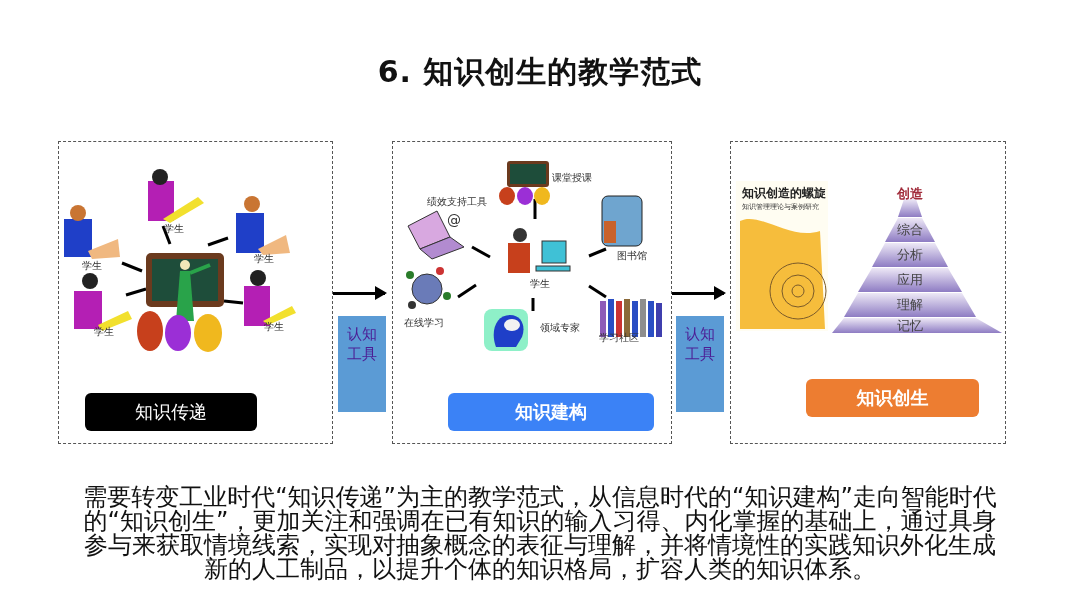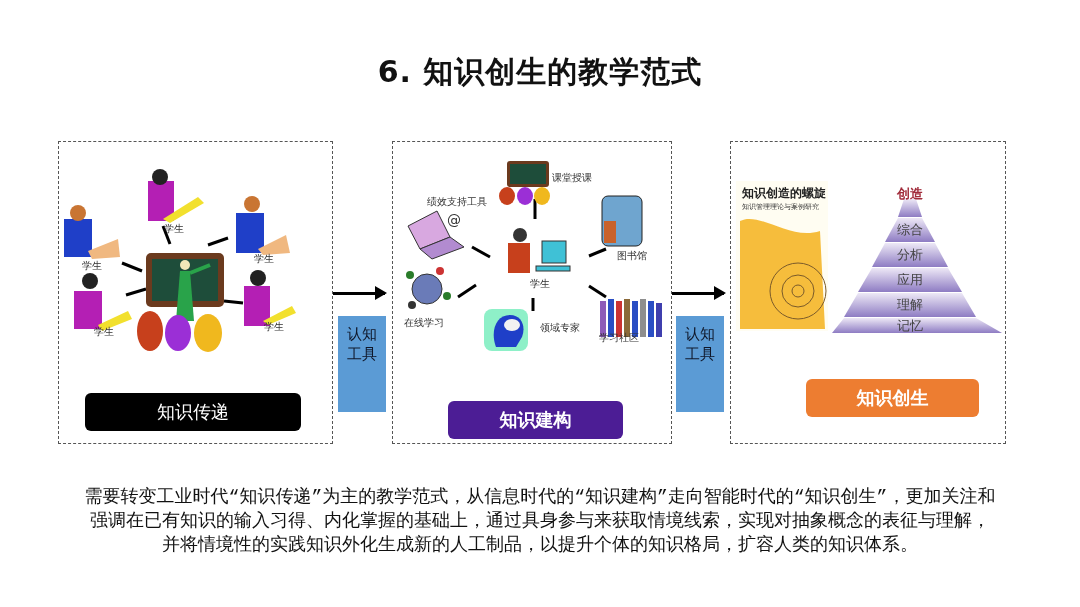--- a/index.html
+++ b/index.html
@@ -6,34 +6,34 @@
   body { width:1080px; height:607px; position:relative; overflow:hidden;
          font-family:"DejaVu Sans", "Liberation Sans", sans-serif; color:#111; }
   .title { position:absolute; left:0; width:1080px; top:52px; text-align:center;
            font-size:30px; font-weight:bold; letter-spacing:1px; }
   .panel { position:absolute; top:141px; height:303px; border:1.5px dashed #555; box-sizing:border-box; }
   #p1 { left:58px; width:275px; }
   #p2 { left:392px; width:280px; }
   #p3 { left:730px; width:276px; }
   .stage-label { position:absolute; border-radius:6px; color:#fff; font-size:18px; font-weight:bold;
                  display:flex; align-items:center; justify-content:center; height:38px; }
-  .lab1 { left:85px; top:393px; width:216px; background:#000; font-weight:normal; }
-  .lab2 { left:448px; top:393px; width:175px; background:#4c1d95;margin-top:8px; }
+  .lab1 { left:85px; top:393px; width:172px; background:#000; font-weight:normal; }
+  .lab2 { left:448px; top:393px; width:206px; background:#3b82f6; }
   .lab3 { left:806px; top:379px; width:173px; background:#ed7d31; }
-  .tool { position:absolute; background:#5b9bd5; color:#0f172a; font-size:15px; line-height:20px;
+  .tool { position:absolute; background:#5b9bd5; color:#4c1d95; font-size:15px; line-height:20px;
           text-align:center; padding-top:8px; box-sizing:border-box; }
   .tool1 { left:338px; top:316px; width:48px; height:96px; }
   .tool2 { left:676px; top:316px; width:48px; height:96px; }
   .arrow { position:absolute; height:3px; background:#000; }
   .arrow:after { content:""; position:absolute; right:-2px; top:-6px; border-left:12px solid #000;
                  border-top:7.5px solid transparent; border-bottom:7.5px solid transparent; }
   .arr1 { left:333px; top:292px; width:52px; }
   .arr2 { left:672px; top:292px; width:52px; }
   .desc { position:absolute; left:82px; top:485px; width:916px; text-align:center;
-          font-size:18px; line-height:24px; color:#111;font-family:Liberation Mono, monospace; }
+          font-size:24px; line-height:24px; color:#111; }
   svg { position:absolute; overflow:visible; }
   .pyr-text { font-family:"DejaVu Serif", serif; font-size:13px; fill:#444; }
 </style>
 </head>
 <body>
 
 <div class="title">6. 知识创生的教学范式</div>
 
 <div class="panel" id="p1"></div>
 <svg style="left:58px;top:141px" width="275" height="303">

